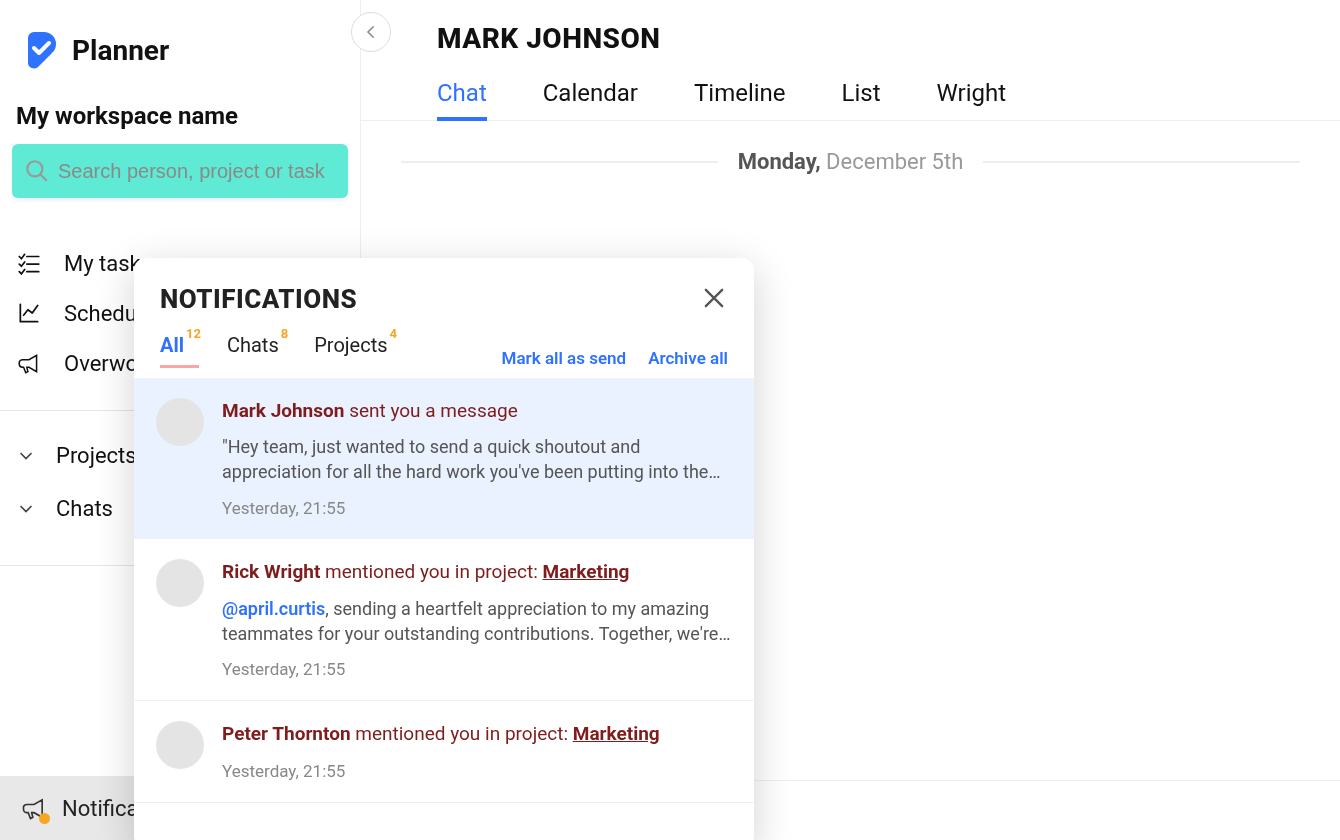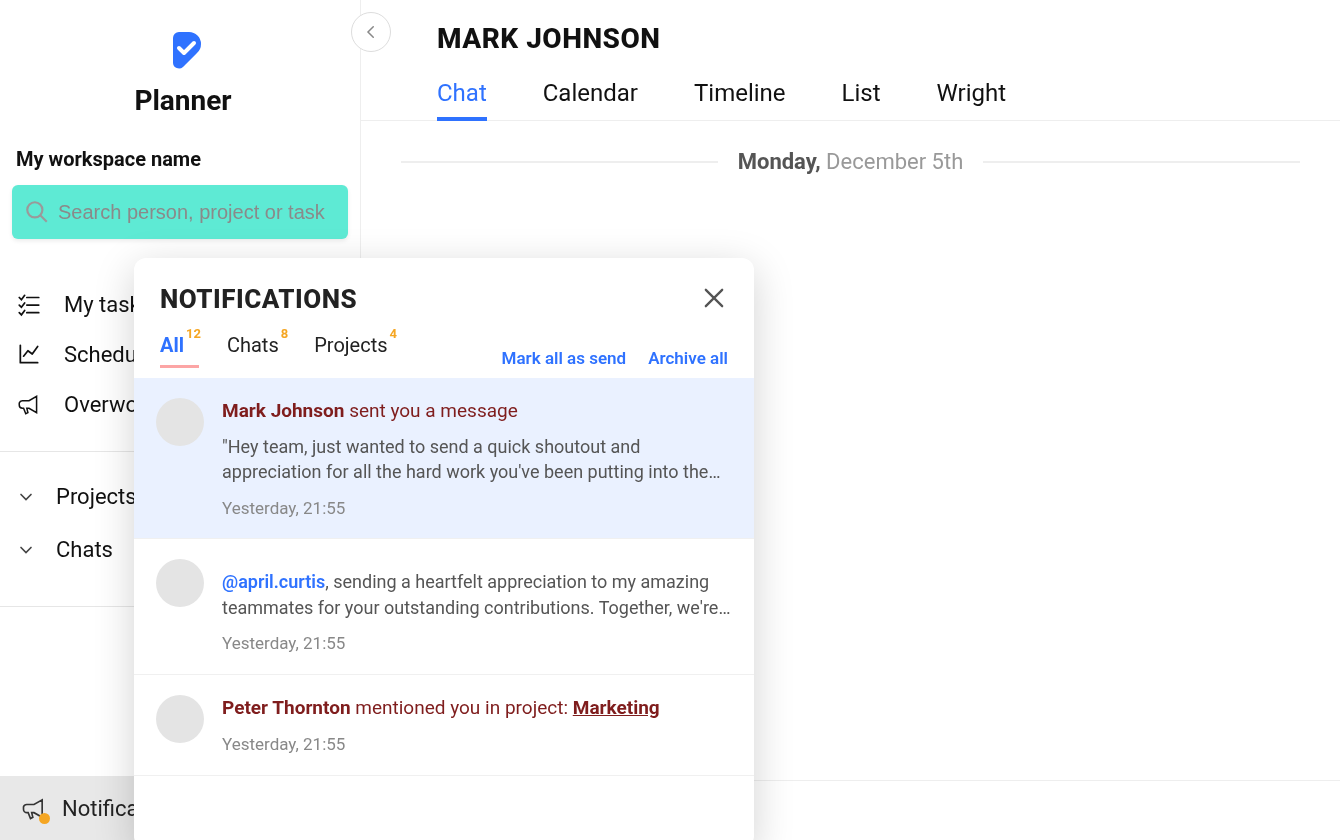--- a/index.html
+++ b/index.html
@@ -1,23 +1,23 @@
 <!DOCTYPE html>
 <html><head>
 <meta charset="utf-8">
 <style>
   * { box-sizing: border-box; margin: 0; padding: 0; }
   body { font-family: -apple-system, BlinkMacSystemFont, 'Segoe UI', Roboto, Arial, sans-serif; background:#fff; color:#222; width:1340px; height:840px; overflow:hidden; position:relative; }
   
   
   .sidebar { position:absolute; left:0; top:0; width:360px; height:840px; padding:28px 0 0 0; }
-  .logo-row { display:flex; align-items:center; gap:12px; padding:0 10px 0 16px;flex-direction:column; }
+  .logo-row { display:flex; align-items:center; gap:12px; padding:0 10px 0 16px; }
   .logo-icon { width:44px; height:44px; }
   .logo-text { font-size:28px; font-weight:700; color:#111; }
-  .workspace-name { font-size:20px; font-weight:700; color:#111; padding:30px 0 14px 16px; }
+  .workspace-name { font-size:24px; font-weight:700; color:#111; padding:30px 0 14px 16px; }
   .search-wrap { margin:0 12px 0 12px; position:relative; }
   .search-input { width:100%; height:54px; border:none; background:#5eead4; border-radius:6px; padding:0 12px 0 46px; font-size:20px; color:#666; box-shadow:0 2px 4px rgba(0,0,0,0.08); }
   .search-input::placeholder { color:#8a8a8a; }
   .search-icon { position:absolute; left:12px; top:14px; width:26px; height:26px; color:#9a9a9a; }
   
   .nav-section { margin-top:40px; }
   .nav-item { display:flex; align-items:center; gap:22px; padding:12px 0 12px 16px; font-size:22px; color:#111; cursor:pointer; }
   .nav-icon { width:26px; height:26px; color:#111; flex-shrink:0; }
   .divider { height:0; border-top:1px solid #e6e6e6; margin:22px 0 18px 0; }
   .group-item { display:flex; align-items:center; gap:20px; padding:14px 0 14px 16px; font-size:22px; color:#111; cursor:pointer; }
@@ -200,20 +200,21 @@
       <div class="notif-body">
         <div class="notif-title"><b>Mark Johnson</b> <span>sent you a message</span></div>
         <div class="notif-preview">"Hey team, just wanted to send a quick shoutout and appreciation for all the hard work you've been putting into the…</div>
         <div class="notif-time">Yesterday, 21:55</div>
       </div>
     </div>
 
     <div class="notif">
       <div class="avatar"></div>
       <div class="notif-body">
+        <div class="notif-title"><b>Rick Wright</b> <span>mentioned you in project:</span> <span class="proj">Marketing</span></div>
         <div class="notif-preview"><span class="mention">@april.curtis</span><span>, sending a heartfelt appreciation to my amazing teammates for your outstanding contributions. Together, we're…</span></div>
         <div class="notif-time">Yesterday, 21:55</div>
       </div>
     </div>
 
     <div class="notif">
       <div class="avatar"></div>
       <div class="notif-body">
         <div class="notif-title"><b>Peter Thornton</b> <span>mentioned you in project:</span> <span class="proj">Marketing</span></div>
         <div class="notif-time">Yesterday, 21:55</div>

